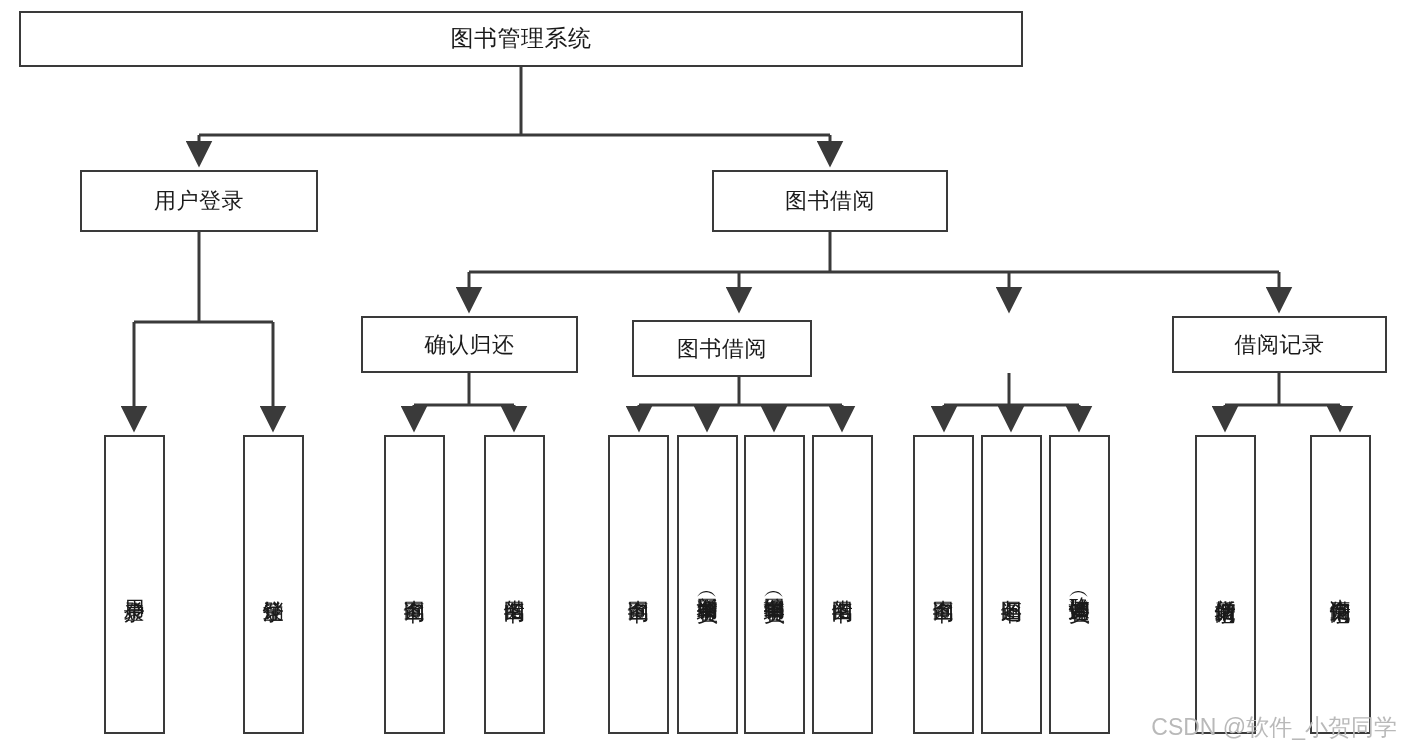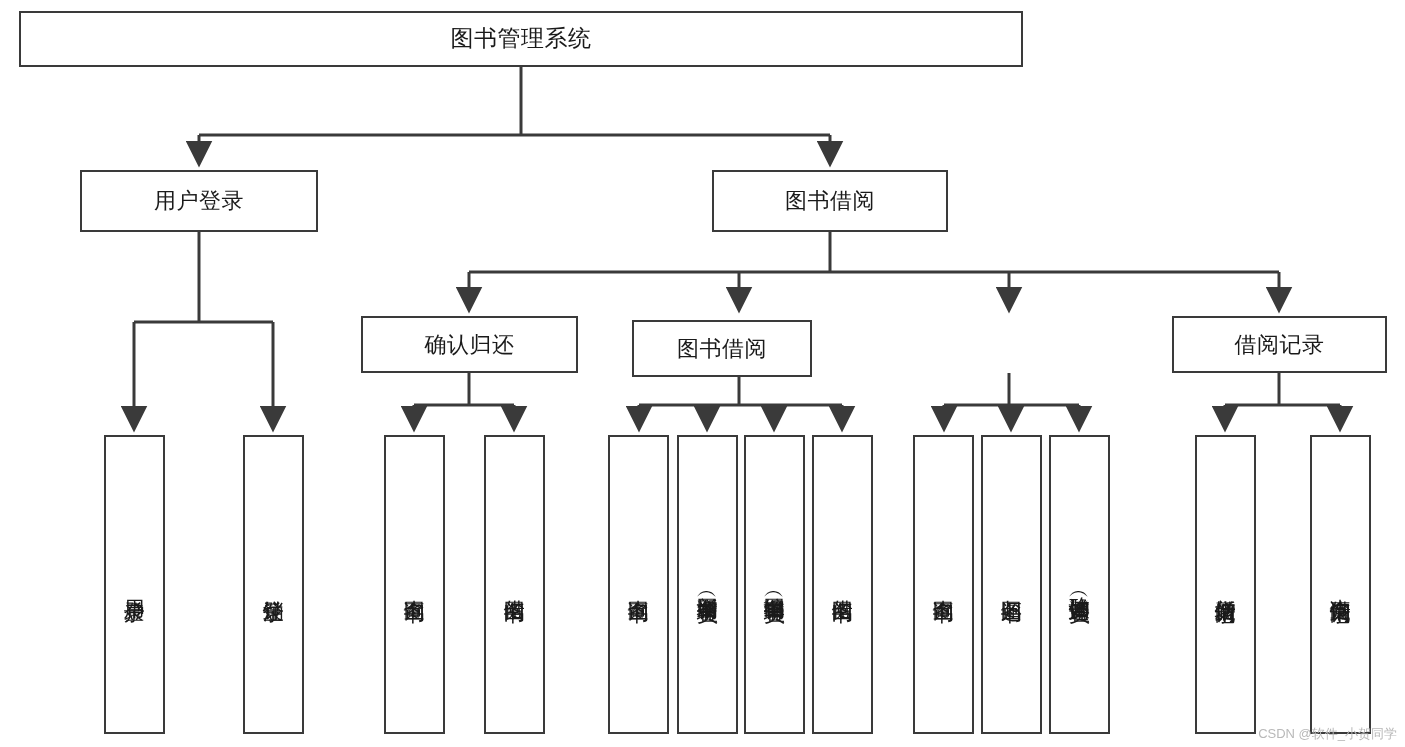--- a/index.html
+++ b/index.html
@@ -55,21 +55,21 @@
     letter-spacing: 1px;
     max-height: 270px;
   }
   .node.root .node-label {
     font-size: 23px;
   }
   #watermark {
     position: absolute;
     right: 8px;
     bottom: 4px;
-    font-size: 13px;
+    font-size: 23px;
     color: #b9b9b9;
     white-space: nowrap;
     user-select: none;
   }
 </style>
 </head>
 <body>
 
 <div id="diagram-root">
 

